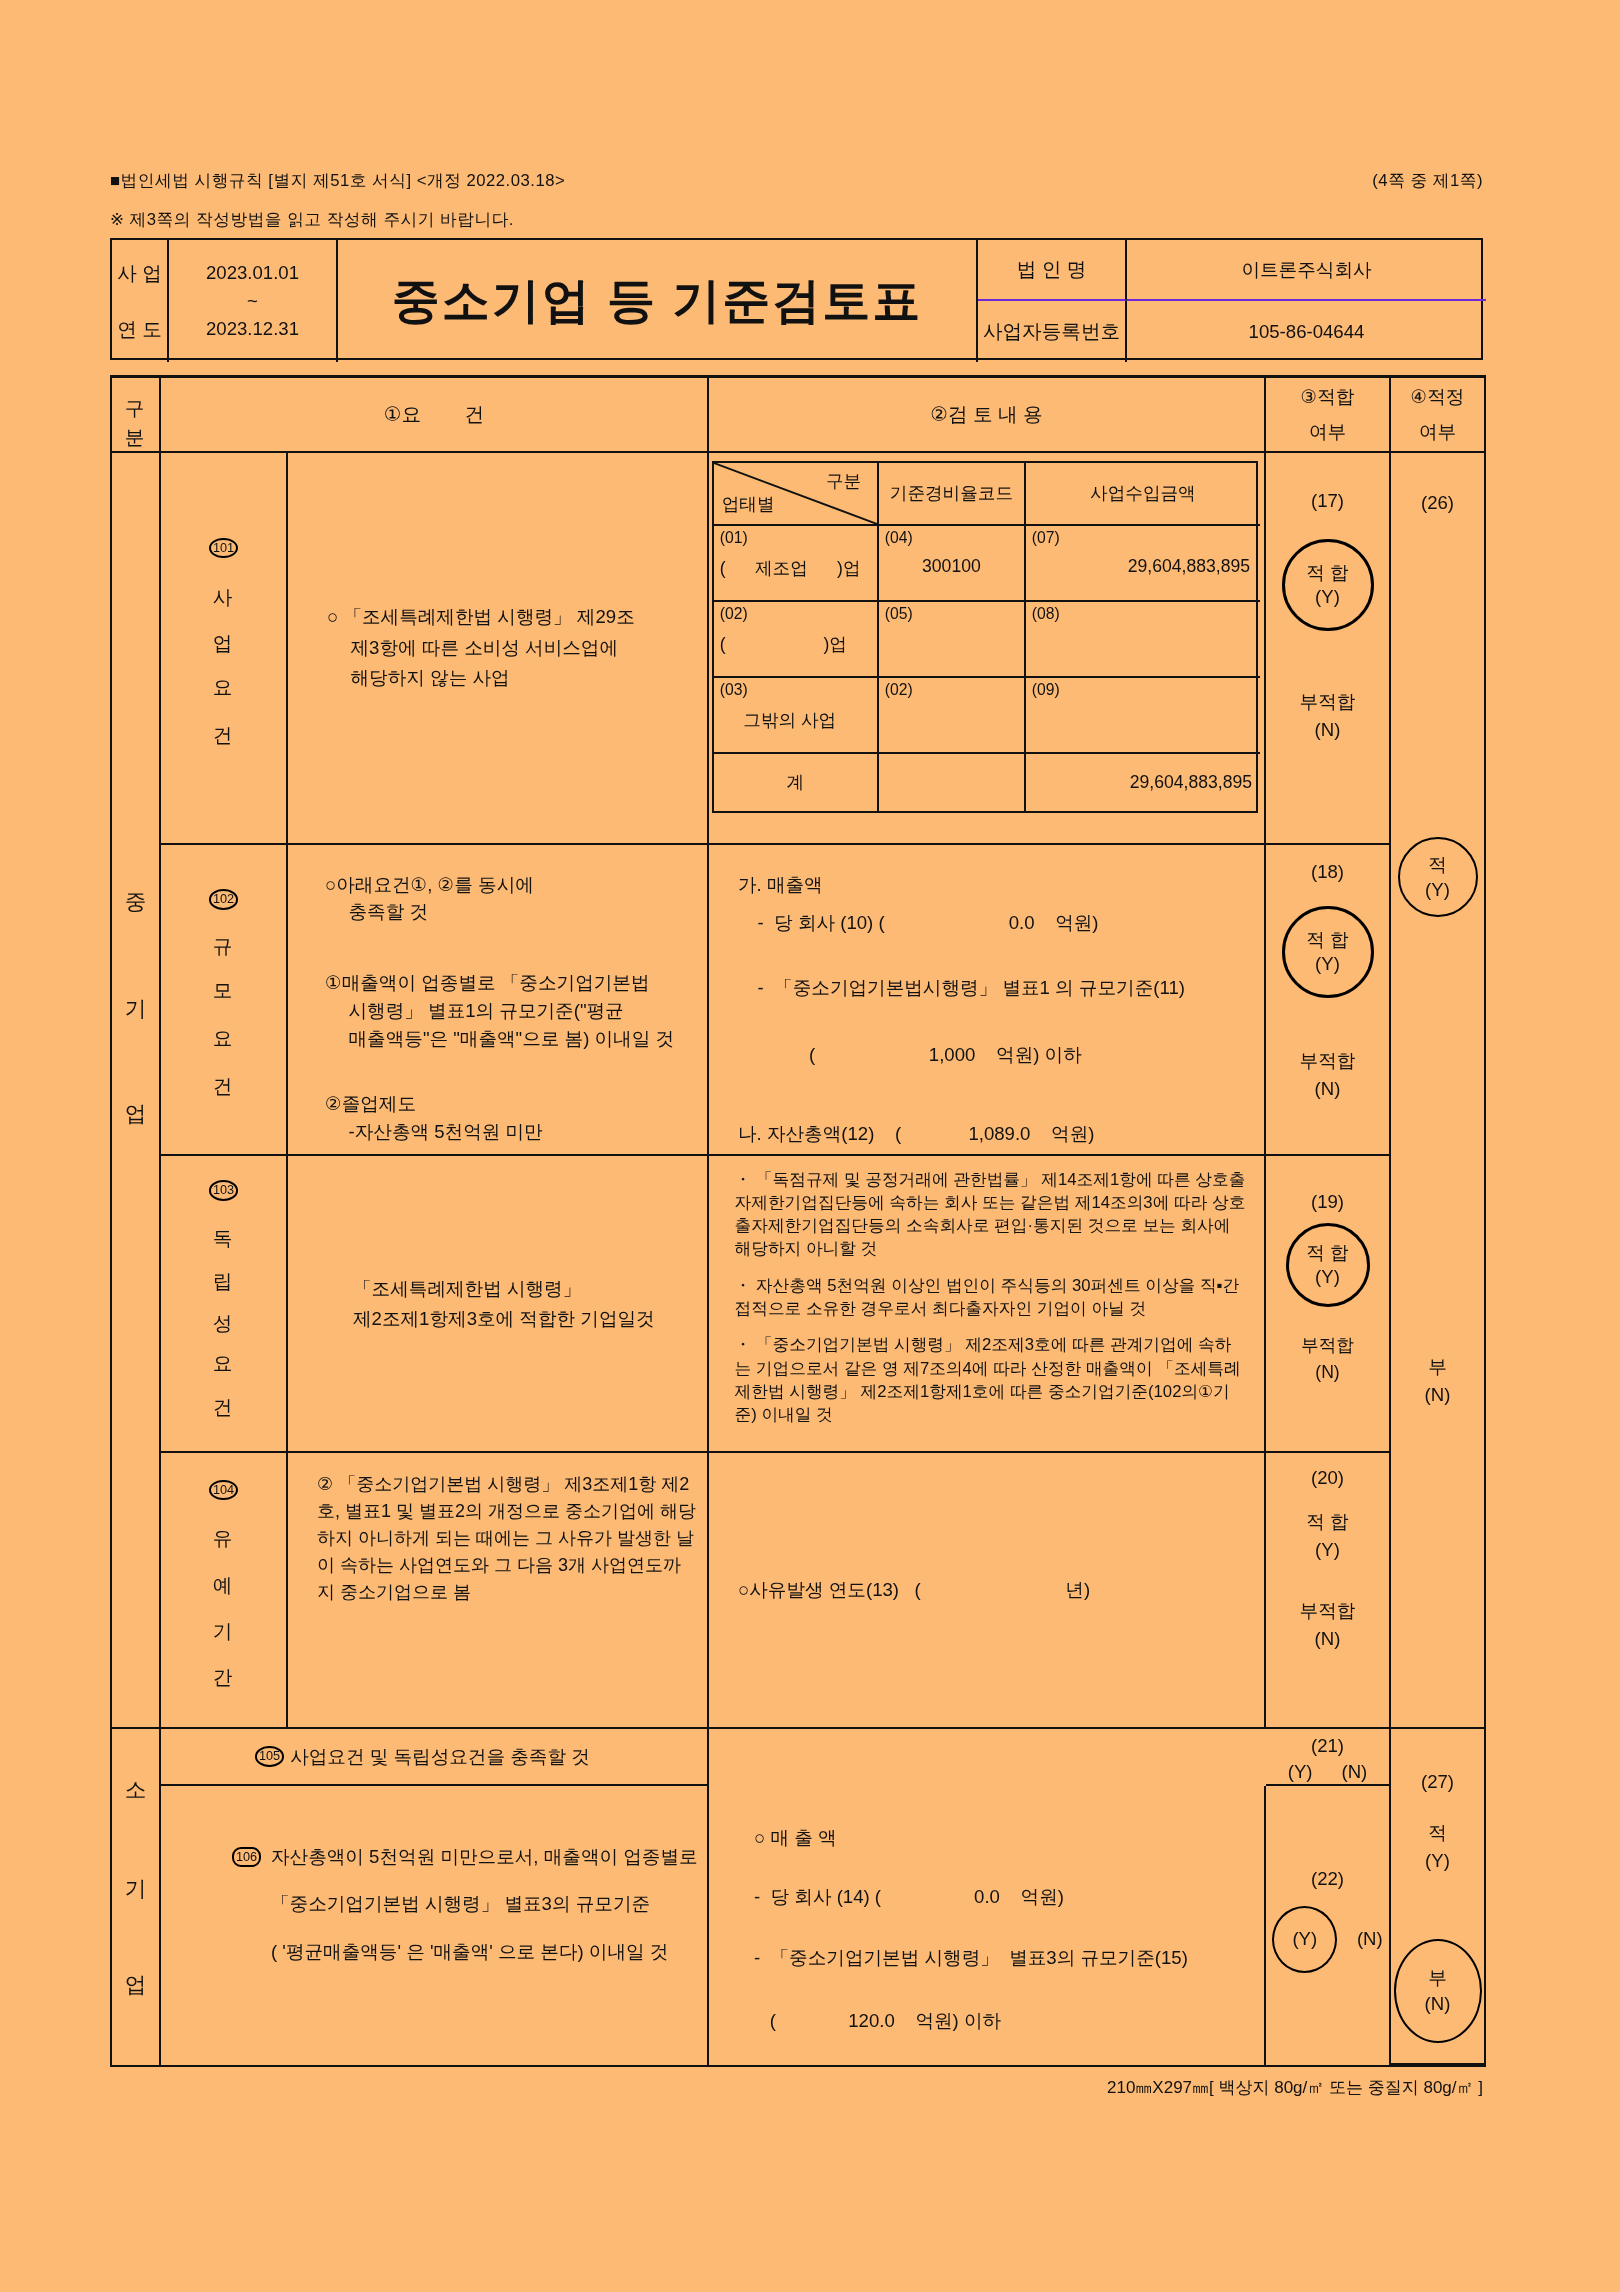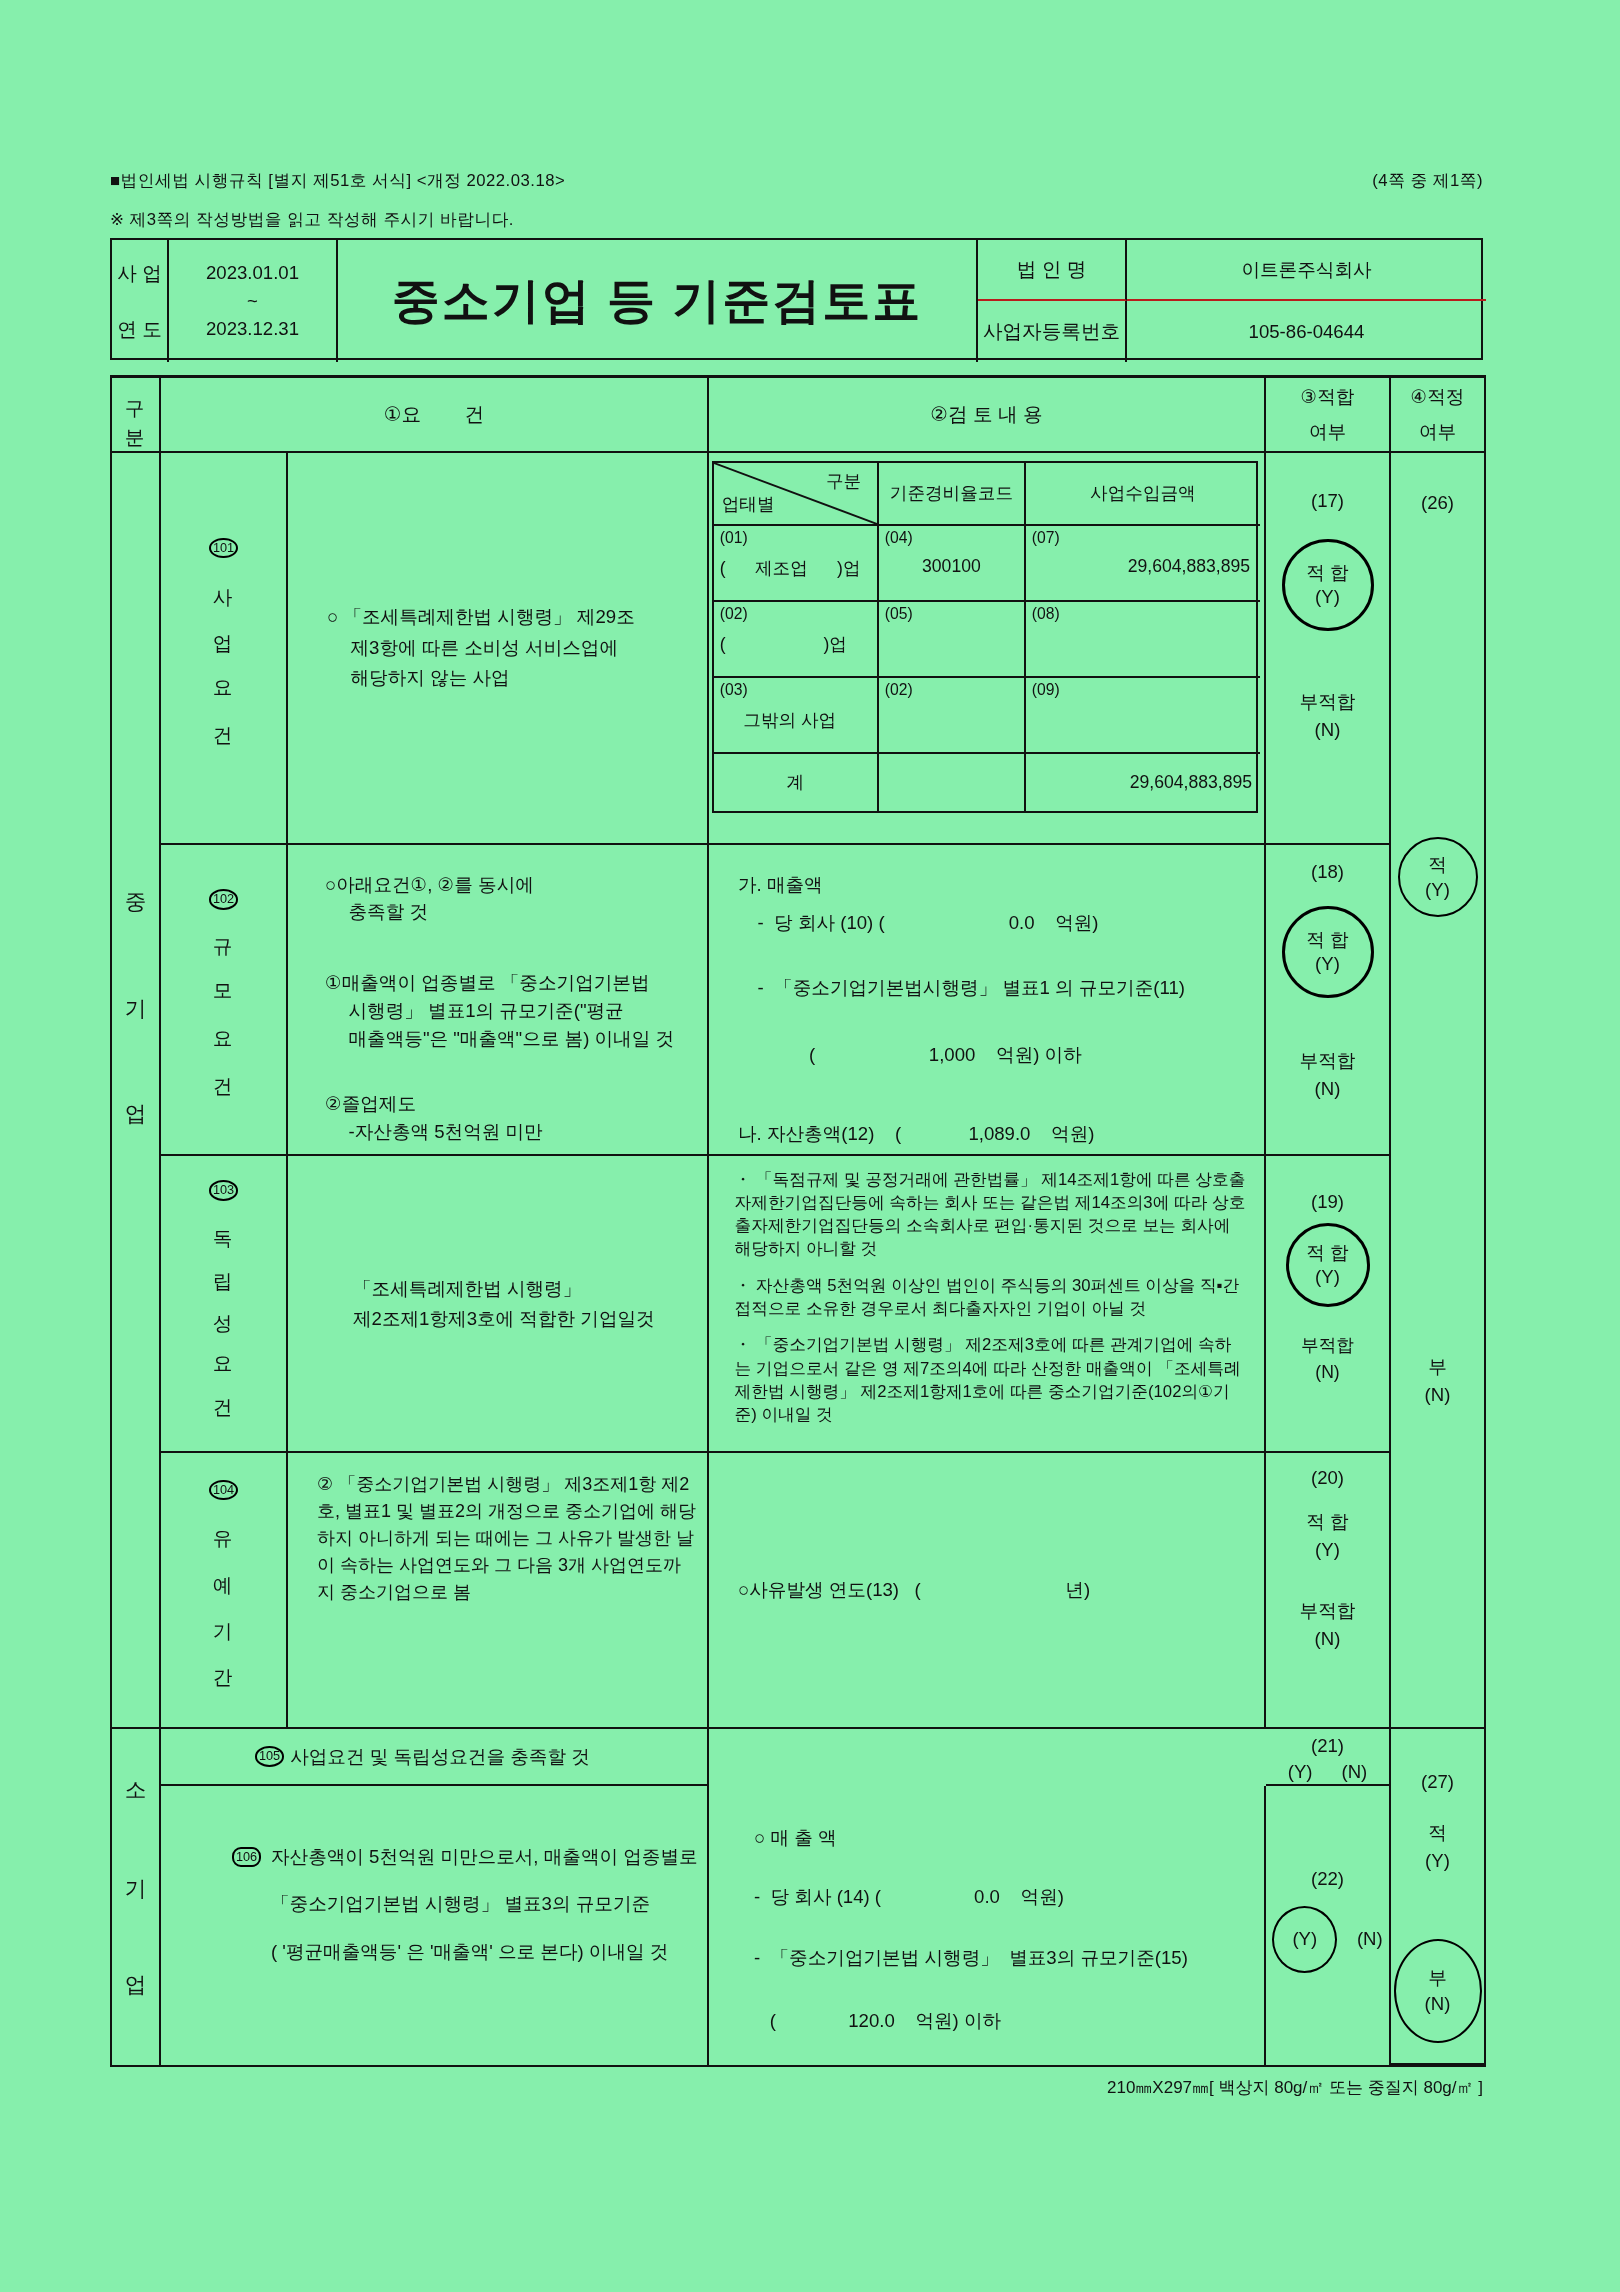--- a/index.html
+++ b/index.html
@@ -1,31 +1,31 @@
 <!DOCTYPE html>
 <html><head>
 <meta charset="utf-8">
 <style>
   html,body{margin:0;padding:0;background:#888;}
   .page{
-    position:relative; width:1620px; height:2293px; background:#86efac; color:#111;
+    position:relative; width:1620px; height:2293px; background:#fdba74; color:#111;
     font-family:"Liberation Sans","DejaVu Sans",sans-serif; overflow:hidden;
   }
   .abs{position:absolute;}
   .pre{white-space:pre;}
   .note{font-size:16.7px; letter-spacing:0.5px;}
   
   .ht{
     position:absolute; left:110px; top:238px; width:1373px; height:122px;
     display:grid; grid-template-columns:57px 169px 640px 149px 359px;
     grid-template-rows:61px 61px; border:2.9px solid #111; box-sizing:border-box;
   }
   .ht .c{border-right:2px solid #111; box-sizing:border-box; display:flex; align-items:center; justify-content:center;}
   .ht .noR{border-right:none;}
-  .ht .bB{border-bottom:2px solid #b91c1c;}
+  .ht .bB{border-bottom:2px solid #6d28d9;}
   .period-label{flex-direction:column; gap:29px; font-size:19.6px;}
   .period-cell{flex-direction:column; gap:5.9px; font-size:18.6px;}
   .title-cell{font-size:48px; font-weight:900; letter-spacing:2px;}
   .hlbl{font-size:19.6px;}
   .hval{font-size:18.6px;}
   
   .mt{
     position:absolute; left:110px; top:375px;
     display:grid; grid-template-columns:49px 127px 421px 557px 125px 93px;
     grid-template-rows:75px 392px 311px 297px 276px 57px 279px;

